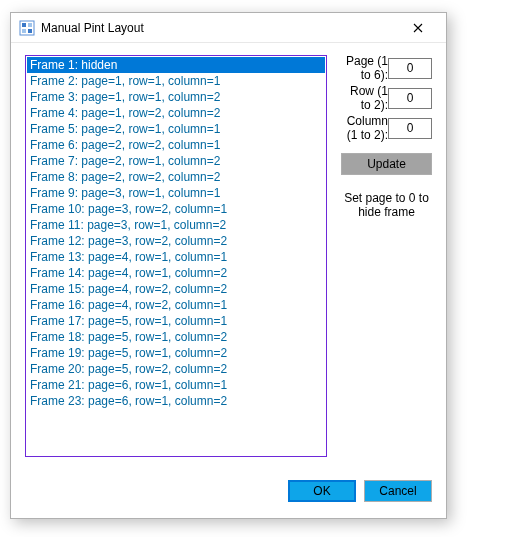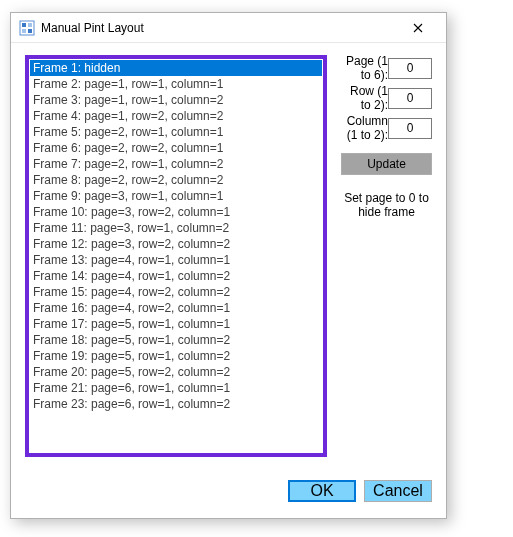--- a/index.html
+++ b/index.html
@@ -49,32 +49,32 @@
   .close-btn svg { width:10px; height:10px; }
   .body {
     flex: 1;
     display: flex;
     padding: 12px 14px 8px 14px;
     gap: 14px;
   }
   .listbox {
     width: 302px;
     height: 402px;
-    border: 4px solid #6d28d9;
+    border: 1px solid #6d28d9;
     background: #fff;
     overflow: hidden;
     padding: 1px;
   }
   .list-item {
     height: 16px;
     line-height: 16px;
     padding: 0 3px;
     font-size: 12px;
     white-space: nowrap;
-    color: #404040;
+    color: #0369a1;
   }
   .list-item.selected {
     background: #0078d7;
     color: #fff;
   }
   .side {
     flex: 1;
     display: flex;
     flex-direction: column;
     gap: 8px;
@@ -120,22 +120,22 @@
     display: flex;
     justify-content: flex-end;
     align-items: center;
     gap: 8px;
     padding: 0 14px 10px 14px;
   }
   .dlg-btn {
     width: 68px;
     height: 22px;
     border: 1px solid #adadad;
-    background: #7dd3fc;
-    font-size: 16px;
+    background: #0ea5e9;
+    font-size: 12px;
     font-family: inherit;
   }
   .dlg-btn.default {
     border: 1px solid #0078d7;
     outline: 1px solid #0078d7;
     outline-offset: -2px;
   }
 </style>
 </head>
 <body>

